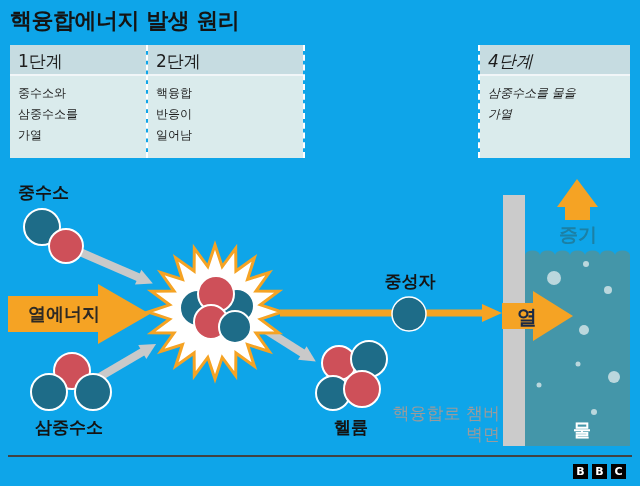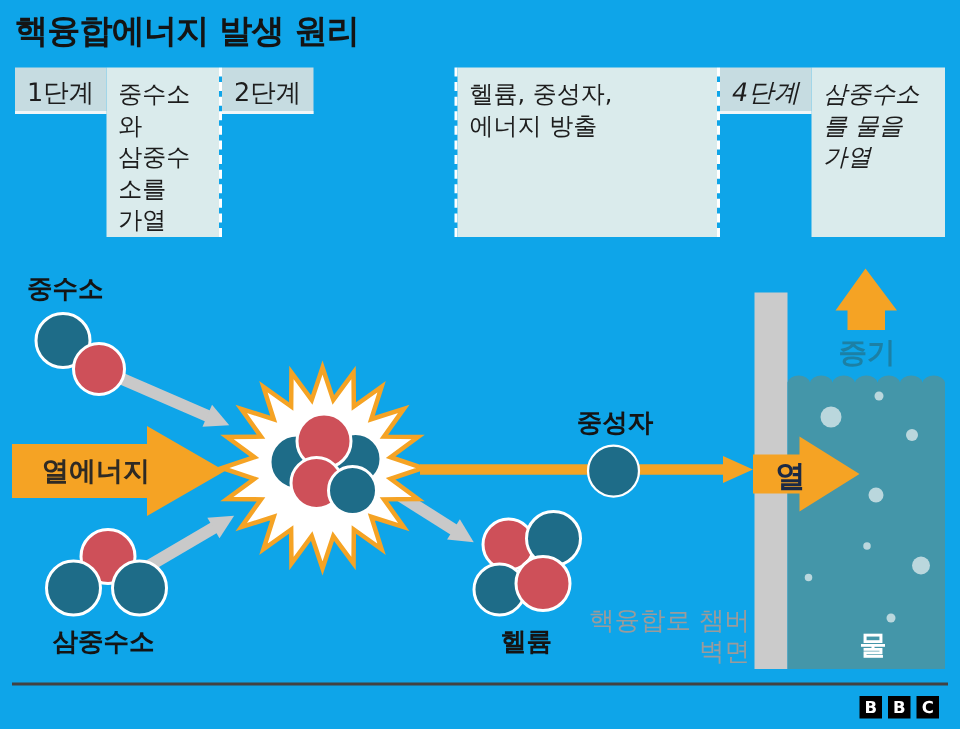--- a/index.html
+++ b/index.html
@@ -1,30 +1,30 @@
 <!DOCTYPE html>
 <html style="--orange: #F5A324; --blue: #1E6C88; --red: #CE5059; --water: #4496A9; --bubble: #BAD7DD; --wall_gray: #CBCBCB; --arrow_gray: #C9C9C9; --steam_text: #1C80A5; --heat_text: #1B2A45; --chamber_text: #9B9B9B; --header_bg: #C6DCE1; --body_bg: #DAEBEC;"><head>
 <meta charset="utf-8">
 <style>
   html,body{margin:0;padding:0;background:#fff;}
   .canvas{position:relative;width:640px;height:486px;background:#0ea5e9;overflow:hidden;
           font-family:"DejaVu Sans",sans-serif;}
   .title{position:absolute;left:10px;top:6px;font-size:22px;font-weight:bold;
          color:#141414;letter-spacing:-0.5px;}
   .table{position:absolute;left:10px;top:45px;width:620px;height:113px;display:flex;}
-  .col{box-sizing:border-box;display:flex;flex-direction:row;}
+  .col{box-sizing:border-box;display:flex;flex-direction:column;}
   .col.c0{width:136px;}
   .col.c1{width:157px;border-left:2px dashed #fff;}
   .col.c2{width:175px;border-left:2px dashed #fff;}
   .col.c3{width:152px;border-left:2px dashed #fff;font-style:italic;}
   .thcell{height:31px;background:var(--header_bg,#c6dce1);box-sizing:border-box;
           padding:5px 8px 0 8px;font-size:17px;color:#1d1d1d;
           border-bottom:2px solid rgba(255,255,255,.75);}
   .tdcell{flex:1;background:var(--body_bg,#daebec);box-sizing:border-box;
-          padding:7px 8px 0 8px;font-size:16px;line-height:21px;color:#1d1d1d;
+          padding:7px 8px 0 8px;font-size:12px;line-height:21px;color:#1d1d1d;
           white-space:pre-line;}
   svg.diagram{position:absolute;left:0;top:165px;width:640px;height:321px;display:block;}
   svg text{font-family:"DejaVu Sans",sans-serif;}
   .lbl{font-size:17px;font-weight:bold;fill:#141414;}
   .lbl-gray{font-size:17px;fill:var(--chamber_text,#9b9b9b);}
   .lbl-heatarrow{font-size:18px;font-weight:bold;fill:#2e2a24;}
   .lbl-heat{font-size:20px;font-weight:bold;fill:var(--heat_text,#1b2a45);}
   .lbl-steam{font-size:19px;font-weight:bold;fill:var(--steam_text,#1c80a5);}
   .lbl-water{font-size:18px;font-weight:bold;fill:#ffffff;}
   .atom-blue{fill:var(--blue,#1e6c88);stroke:#fff;stroke-width:2;}
@@ -46,24 +46,25 @@
 
   <div class="table">
     <div class="col c0">
       <div class="thcell">1단계</div>
       <div class="tdcell">중수소와
 삼중수소를
 가열</div>
     </div>
     <div class="col c1">
       <div class="thcell">2단계</div>
+      <div class="tdcell">핵융합
+반응이
+일어남</div>
     </div>
     <div class="col c2">
-      <div class="tdcell">헬륨, 중성자,
-에너지 방출</div>
     </div>
     <div class="col c3">
       <div class="thcell">4단계</div>
       <div class="tdcell">삼중수소를 물을
 가열</div>
     </div>
   </div>
 
   <svg class="diagram" viewBox="0 165 640 321">
     <defs>

